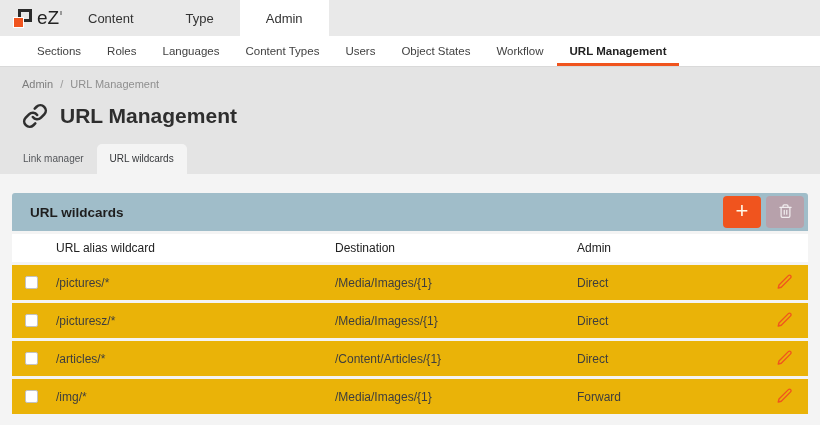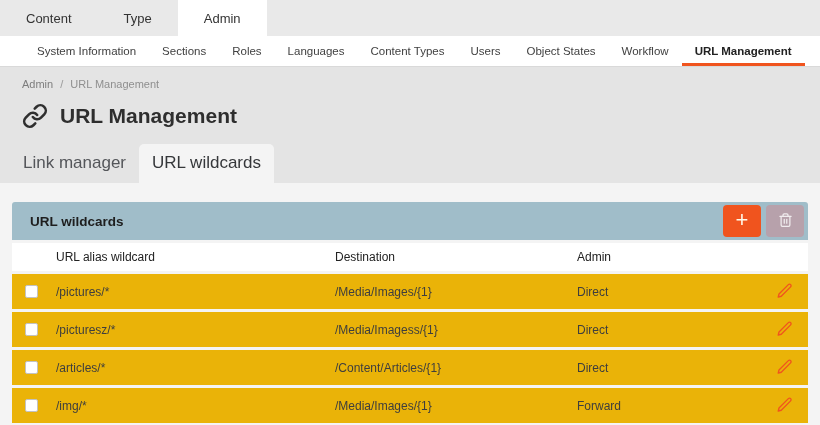--- a/index.html
+++ b/index.html
@@ -30,21 +30,21 @@
   
   .hero { background:#e4e4e4; flex-shrink:0; border-top:1px solid #d9d9d9; }
   .breadcrumb { display:flex; align-items:center; gap:7px; padding:11px 22px 0; font-size:11px; color:#8a8a8a; }
   .breadcrumb .bc-link { cursor:pointer; color:#7d7d7d; }
   .breadcrumb .bc-sep { color:#9a9a9a; }
   .breadcrumb .bc-current { color:#8f8f8f; }
   .title-row { display:flex; align-items:center; gap:12px; padding:13px 22px 0; }
   .page-title { font-size:21px; font-weight:bold; color:#2e2e2e; }
   .link-icon svg { display:block; }
   .tabs { display:flex; align-items:flex-end; padding:15px 0 0 10px; }
-  .tab { padding:9px 13px 10px; font-size:17px; color:#54565a; cursor:pointer; }
+  .tab { padding:9px 13px 10px; font-size:10px; color:#54565a; cursor:pointer; }
   .tab.active { background:#f4f4f4; border-radius:5px 5px 0 0; color:#35373a; }
 
   
   .content { flex:1; background:#f4f4f4; padding:19px 12px 0; }
   .panel-header {
     height:38px; background:#a0bdc9; border-radius:3px 3px 0 0;
     display:flex; align-items:center; justify-content:space-between;
     padding:0 4px 0 18px;
   }
   .panel-title { font-size:13.5px; font-weight:bold; color:#1e1e1e; }
@@ -64,27 +64,34 @@
     appearance:none; -webkit-appearance:none;
     width:13px; height:13px; border:1px solid #c2c2c2; border-radius:2px; background:#fff; cursor:pointer; display:block;
   }
   .edit-btn { background:none; border:none; cursor:pointer; padding:2px; }
   .edit-btn svg { display:block; }
 </style>
 </head>
 <body>
 
 <div class="topnav">
+  <div class="logo">
+    <span class="logo-mark">
+      <span class="logo-outer"></span>
+        <span class="logo-inner"></span>
+    </span>
+    <span class="logo-text">eZ</span>
+      <span class="logo-tick"></span>
+  </div>
   <div class="topnav-item">Content</div>
   <div class="topnav-item">Type</div>
   <div class="topnav-item active">Admin</div>
 </div>
 
 <div class="subnav">
-  <div class="subnav-item">System Information</div>
   <div class="subnav-item">Sections</div>
   <div class="subnav-item">Roles</div>
   <div class="subnav-item">Languages</div>
   <div class="subnav-item">Content Types</div>
   <div class="subnav-item">Users</div>
   <div class="subnav-item">Object States</div>
   <div class="subnav-item">Workflow</div>
   <div class="subnav-item active">URL Management</div>
 </div>
 

